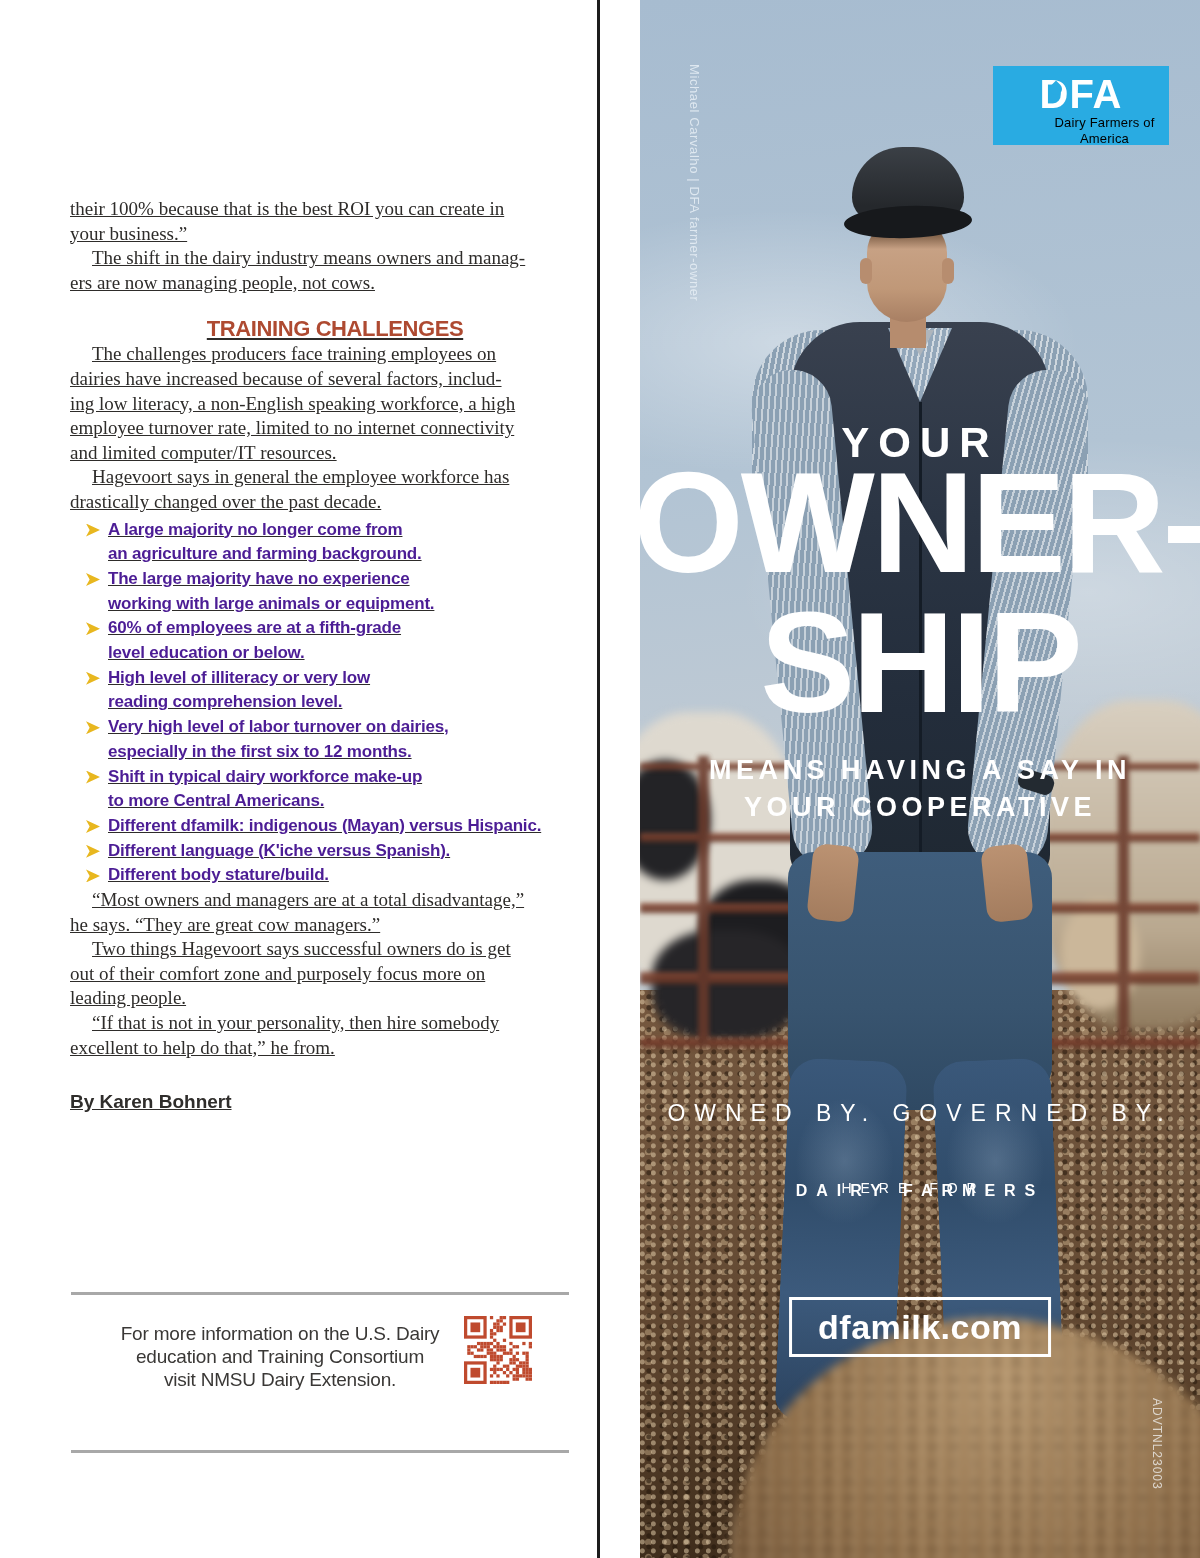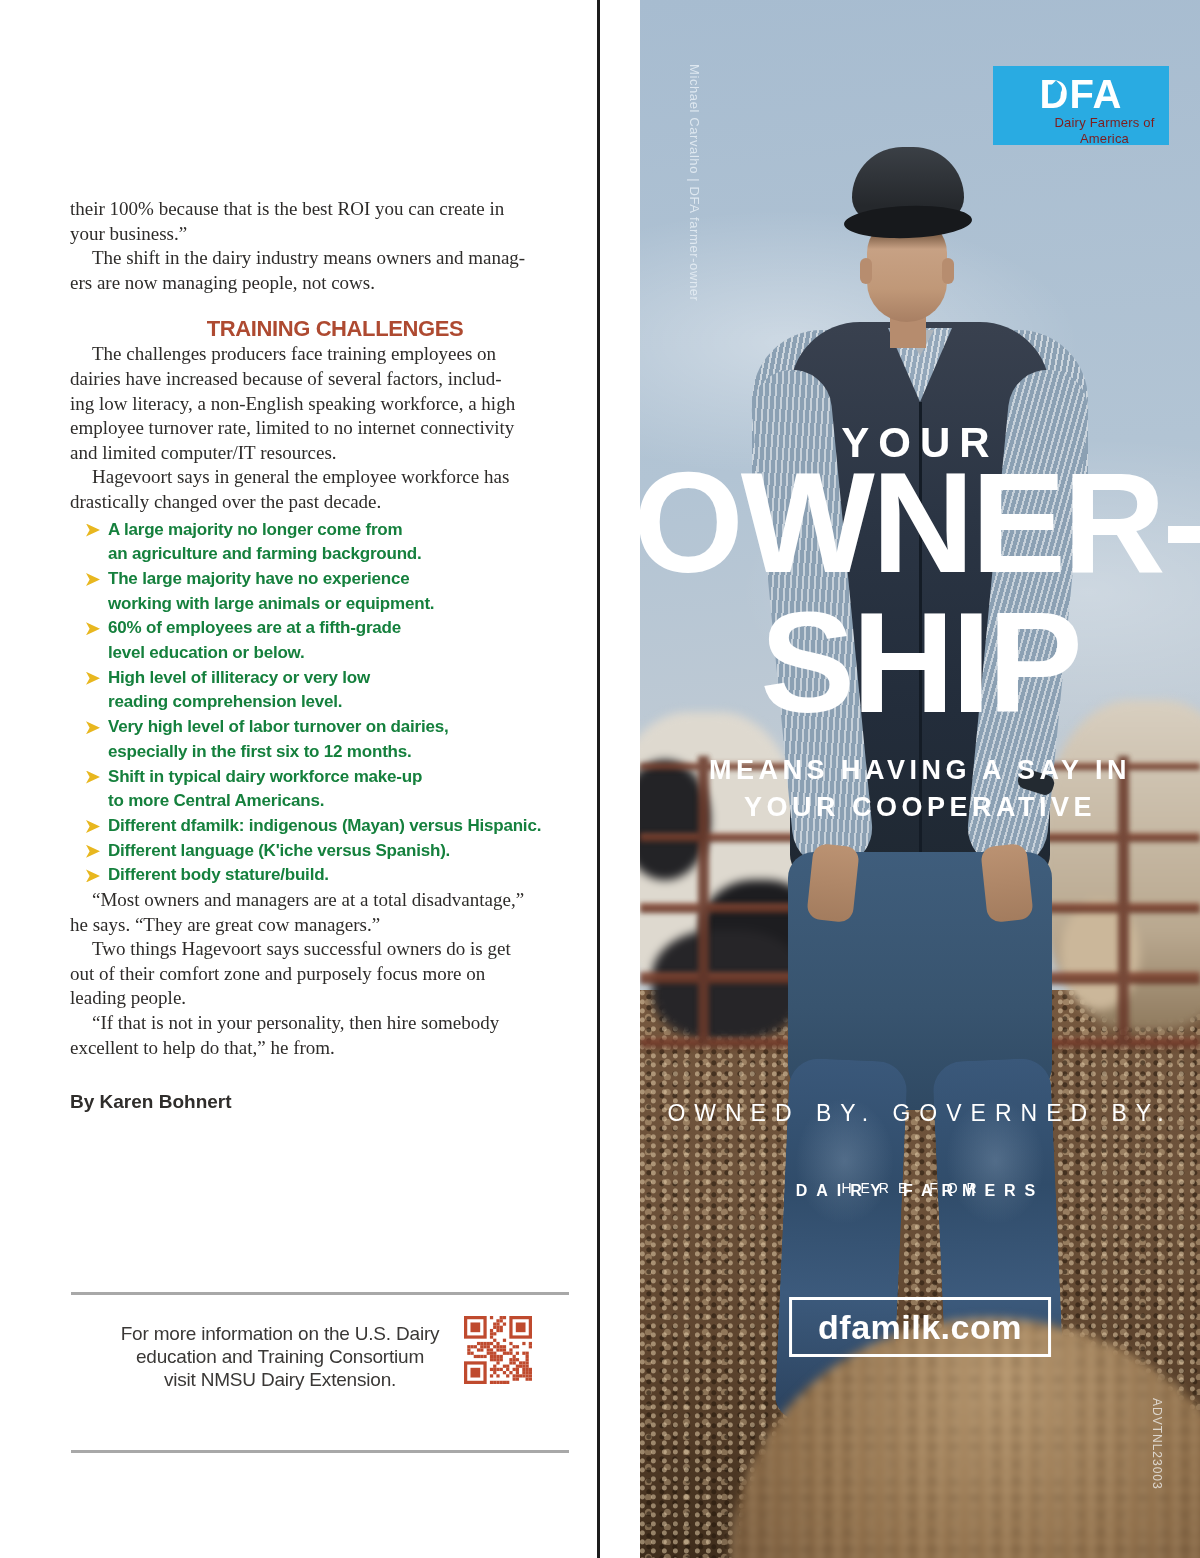--- a/index.html
+++ b/index.html
@@ -1,26 +1,26 @@
 <!DOCTYPE html>
 <html><head>
 <meta charset="utf-8">
 <style>
   html,body{margin:0;padding:0;}
   body{width:1200px;height:1558px;background:#fff;position:relative;overflow:hidden;
        font-family:"Liberation Serif",serif;-webkit-font-smoothing:antialiased;}
 
   
-  .article{position:absolute;left:70px;top:197px;width:530px;color:#2e2c2a;}
+  .article{position:absolute;left:70px;top:197px;width:530px;color:#2e2c2a;text-decoration:underline;}
   .body{margin:0;font:19px/24.6px "Liberation Serif",serif;white-space:pre-line;color:#2e2c2a;}
   .indent{text-indent:22px;}
   .heading{margin:21px 0 0 0;font:bold 22px/26px "Liberation Sans",sans-serif;letter-spacing:-0.4px;text-align:center;}
   .bullets{list-style:none;margin:3px 0 0 0;padding:0;}
   .bullet{position:relative;padding-left:38px;margin:0;}
-  .btxt{font:bold 17px/24.7px "Liberation Sans",sans-serif;letter-spacing:-0.2px;color:#15803d;white-space:pre-line;}
+  .btxt{font:bold 17px/24.7px "Liberation Sans",sans-serif;letter-spacing:-0.2px;color:#4c1d95;white-space:pre-line;}
   .arrow{position:absolute;left:16px;top:6px;width:14px;height:13px;
          clip-path:polygon(0 0,100% 50%,0 100%,26% 50%);background:#e8b71f;}
   .sp{margin-top:27px;}
   .byline{margin:31px 0 0 0;font:bold 19px/22px "Liberation Sans",sans-serif;color:#2f2d2b;}
 
   .rule{position:absolute;left:71px;width:498px;height:3px;background:#a8a8a8;}
   .rule1{top:1292px;} .rule2{top:1450px;}
   .footer-content{position:absolute;left:85px;top:1316px;width:498px;display:flex;align-items:flex-start;}
   .note{margin:6px 0 0 30px;width:330px;text-align:center;
         font:19px/23px "Liberation Sans",sans-serif;letter-spacing:-0.2px;color:#3a3836;white-space:pre-line;}
@@ -104,21 +104,21 @@
       background-size:17px 13px,21px 17px,100% 100%;}
 
   
   .credit{position:absolute;left:46px;top:64px;writing-mode:vertical-rl;
       font:13px/16px "Liberation Sans",sans-serif;letter-spacing:.6px;color:rgba(233,240,246,.82);}
   .logo-box{position:absolute;left:353px;top:66px;width:176px;height:79px;background:#29abe2;}
   .logo-abbr{margin-top:7px;text-align:center;font:900 40px/42px "Liberation Sans",sans-serif;
       letter-spacing:1px;color:#fff;}
   .logo-drop{position:absolute;left:57px;top:17px;width:12px;height:12px;background:#29abe2;
       border-radius:0 50% 50% 50%;transform:rotate(45deg);}
-  .logo-name{text-align:center;font:13px/16px "Liberation Sans",sans-serif;letter-spacing:.2px;color:#7f1d1d;padding-left:47px;}
+  .logo-name{text-align:center;font:13px/16px "Liberation Sans",sans-serif;letter-spacing:.2px;color:#000000;padding-left:47px;}
   .adtext{position:absolute;left:50%;transform:translateX(-50%);white-space:nowrap;color:#fff;text-align:center;}
   .h-your{top:420px;font:bold 42px/46px "Liberation Sans",sans-serif;letter-spacing:9px;}
   .h-big{font:bold 142px/142px "Liberation Sans",sans-serif;letter-spacing:-3px;}
   .h-owner{top:452px;} .h-ship{top:592px;}
   .subhead{top:752px;font:bold 27px/37px "Liberation Sans",sans-serif;letter-spacing:4.5px;}
   .tag{font-family:"Liberation Sans",sans-serif;}
   .t1{top:1100px;font-size:23px;font-weight:400;letter-spacing:9px;}
   .t2{top:1180px;font-size:14px;font-weight:400;letter-spacing:9px;}
   .t3{top:1182px;font-size:16px;font-weight:bold;letter-spacing:9px;}
   .site-box{top:1297px;border:3px solid #fff;padding:8px 26px;

